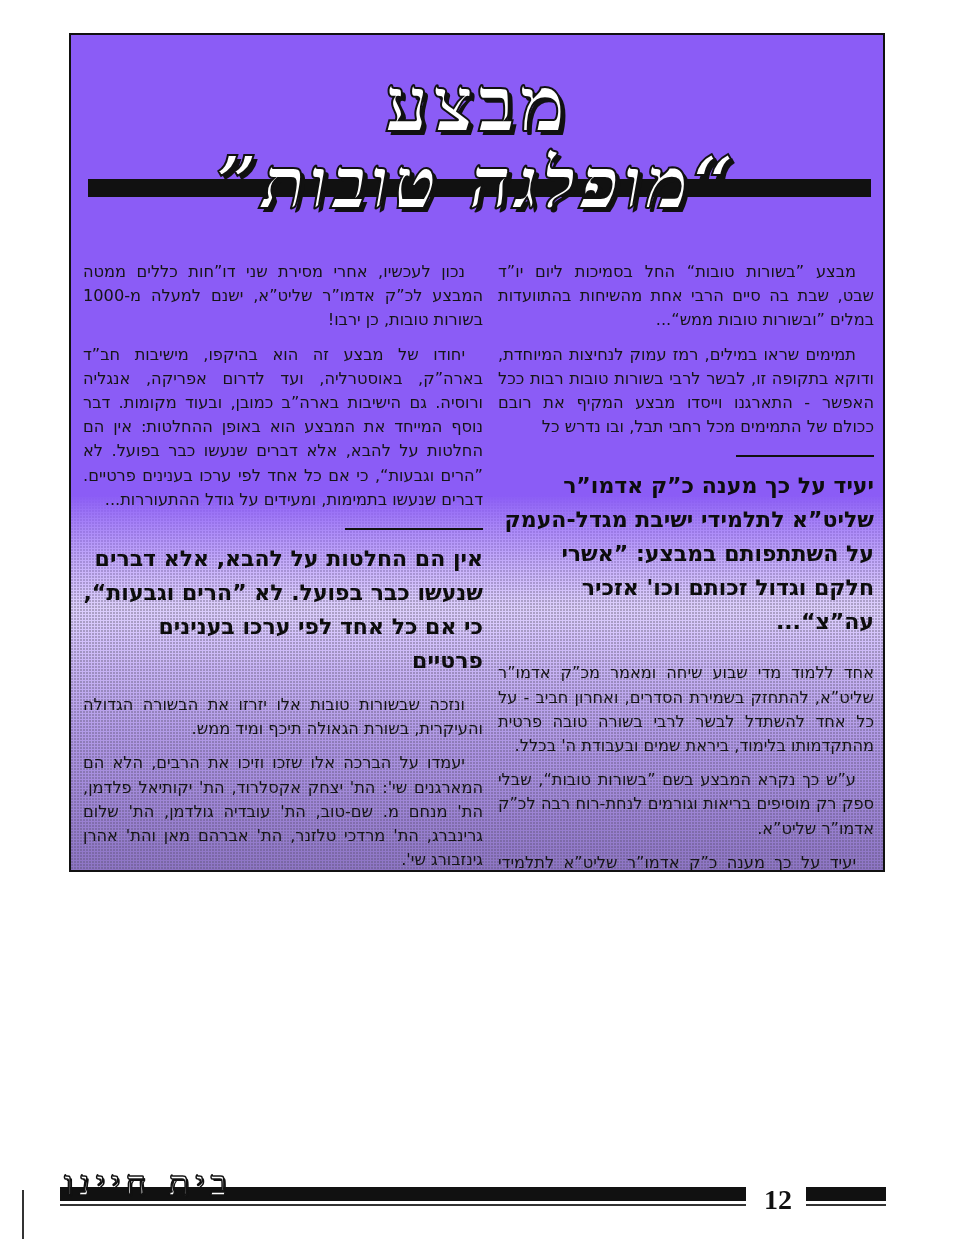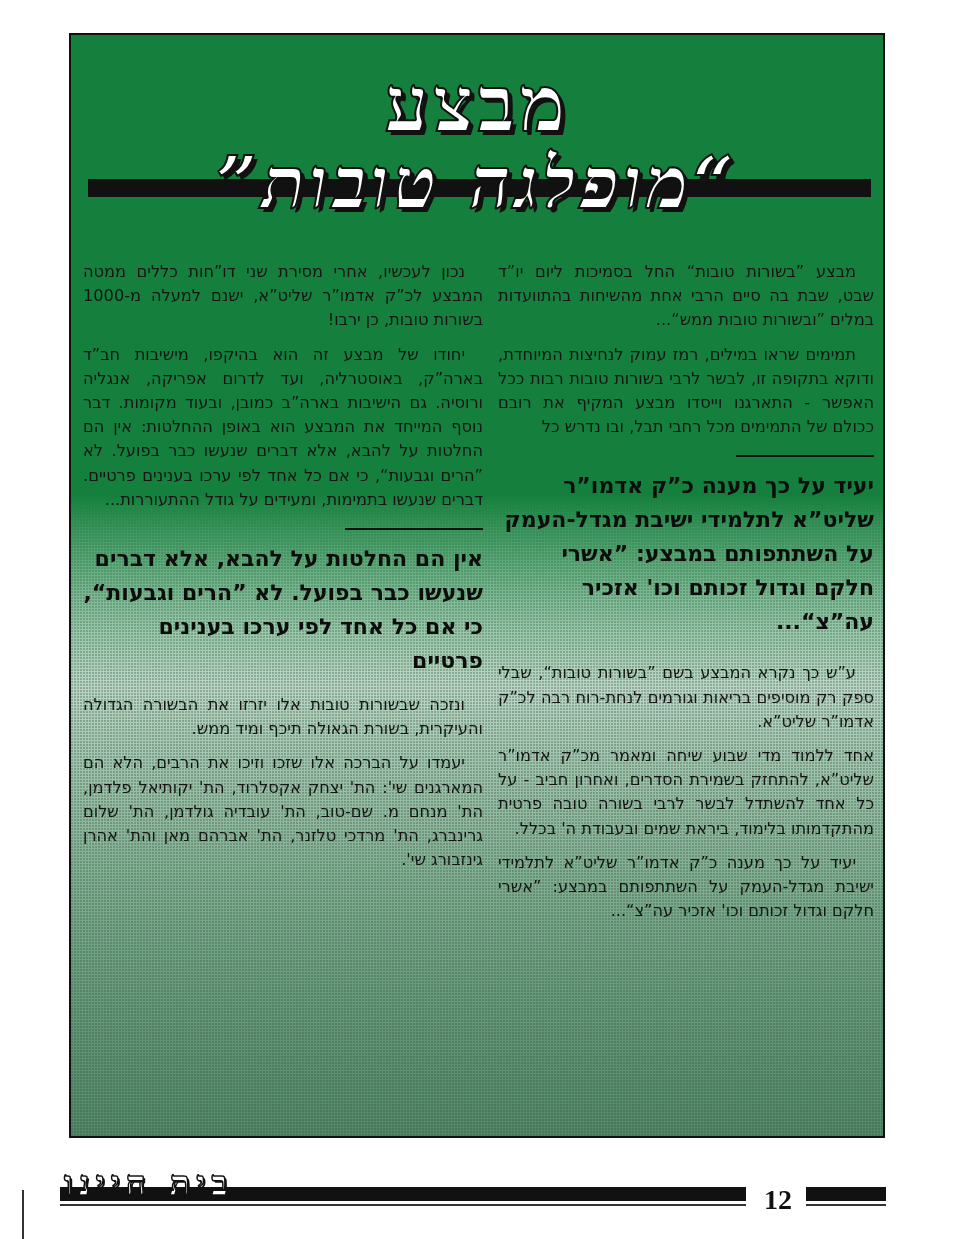--- a/index.html
+++ b/index.html
@@ -3,23 +3,23 @@
 <meta charset="utf-8">
 <style>
   html, body { margin: 0; padding: 0; }
   body {
     width: 958px; height: 1239px; position: relative; overflow: hidden;
     background: #ffffff;
     font-family: "DejaVu Sans", sans-serif;
     color: #111;
   }
   .frame {
-    position: absolute; left: 69px; top: 33px; width: 816px; height: 1105px;
+    position: absolute; left: 69px; top: 33px; width: 816px; height: 839px;
     border: 2px solid #111; box-sizing: border-box;
-    background: #15803d;
+    background: #8b5cf6;
     overflow: hidden;
   }
   
   .frame::before {
     content: ""; position: absolute; left: 0; right: 0; top: 460px; bottom: 0;
     background:
       radial-gradient(circle at 1px 1px, rgba(0,0,0,0.22) 0.8px, transparent 1.1px) 0 0/3px 3px,
       linear-gradient(to bottom, rgba(255,255,255,1) 0%, rgba(255,255,255,0.75) 25%, rgba(255,255,255,0.35) 70%, rgba(255,255,255,0.15) 100%);
     z-index: 0;
     -webkit-mask-image: linear-gradient(to bottom, transparent 0%, #000 30%, #000 100%);
@@ -83,21 +83,21 @@
   
   .footer { position: absolute; left: 0; top: 1140px; width: 958px; height: 99px; }
   .footer-bar {
     position: absolute; left: 60px; top: 47px; width: 686px; height: 14px; background: #111;
   }
   .footer-bar-line {
     position: absolute; left: 60px; top: 64px; width: 686px; height: 2px; background: #333;
   }
   .footer-brand {
     position: absolute; left: 64px; top: 26px;
-    font-family: "DejaVu Serif", serif; font-weight: bold;
+    font-family: "DejaVu Serif", serif; font-weight: normal;
     font-size: 34px; letter-spacing: 6px; line-height: 1;
     color: #fff; -webkit-text-stroke: 1.5px #111; text-shadow: 2px 2px 0 #111;
     direction: rtl;
   }
   .page-number {
     position: absolute; left: 764px; top: 44px;
     font-family: "Liberation Serif", serif; font-weight: bold; font-size: 28px; color: #111;
   }
   .footer-bar-right {
     position: absolute; left: 806px; top: 47px; width: 80px; height: 14px; background: #111;
@@ -117,22 +117,22 @@
   <div class="title-bar"></div>
   <div class="title-main">
     <span>”מופלגה טובות“</span>
   </div>
 
   <div class="col col-right">
     <p class="para">מבצע ”בשורות טובות“ החל בסמיכות ליום יו”ד שבט, שבת בה סיים הרבי אחת מהשיחות בהתוועדות במלים ”ובשורות טובות ממש“...</p>
     <p class="para">תמימים שראו במילים, רמז עמוק לנחיצות המיוחדת, ודוקא בתקופה זו, לבשר לרבי בשורות טובות רבות ככל האפשר - התארגנו וייסדו מבצע המקיף את רובם ככולם של התמימים מכל רחבי תבל, ובו נדרש כל</p>
     <div class="sep"></div>
     <div class="pull">יעיד על כך מענה כ”ק אדמו”ר שליט”א לתלמידי ישיבת מגדל-העמק על השתתפותם במבצע: ”אשרי חלקם וגדול זכותם וכו' אזכיר עה”צ“...</div>
+    <p class="para noindent">אחד ללמוד מדי שבוע שיחה ומאמר מכ”ק אדמו”ר שליט”א, להתחזק בשמירת הסדרים, ואחרון חביב - על כל אחד להשתדל לבשר לרבי בשורה טובה פרטית מהתקדמותו בלימוד, ביראת שמים ובעבודת ה' בכלל.</p>
     <p class="para">ע”ש כך נקרא המבצע בשם ”בשורות טובות“, שבלי ספק רק מוסיפים בריאות וגורמים לנחת-רוח רבה לכ”ק אדמו”ר שליט”א.</p>
-    <p class="para noindent">אחד ללמוד מדי שבוע שיחה ומאמר מכ”ק אדמו”ר שליט”א, להתחזק בשמירת הסדרים, ואחרון חביב - על כל אחד להשתדל לבשר לרבי בשורה טובה פרטית מהתקדמותו בלימוד, ביראת שמים ובעבודת ה' בכלל.</p>
     <p class="para">יעיד על כך מענה כ”ק אדמו”ר שליט”א לתלמידי ישיבת מגדל-העמק על השתתפותם במבצע: ”אשרי חלקם וגדול זכותם וכו' אזכיר עה”צ“...</p>
   </div>
 
   <div class="col col-left">
     <p class="para">נכון לעכשיו, אחרי מסירת שני דו”חות כללים ממטה המבצע לכ”ק אדמו”ר שליט”א, ישנם למעלה מ-1000 בשורות טובות, כן ירבו!</p>
     <p class="para">יחודו של מבצע זה הוא בהיקפו, מישיבות חב”ד בארה”ק, באוסטרליה, ועד לדרום אפריקה, אנגליה ורוסיה. גם הישיבות בארה”ב כמובן, ובעוד מקומות. דבר נוסף המייחד את המבצע הוא באופן ההחלטות: אין הם החלטות על להבא, אלא דברים שנעשו כבר בפועל. לא ”הרים וגבעות“, כי אם כל אחד לפי ערכו בענינים פרטיים. דברים שנעשו בתמימות, ומעידים על גודל ההתעוררות...</p>
     <div class="sep"></div>
     <div class="pull">אין הם החלטות על להבא, אלא דברים שנעשו כבר בפועל. לא ”הרים וגבעות“, כי אם כל אחד לפי ערכו בענינים פרטיים</div>
     <p class="para">ונזכה שבשורות טובות אלו יזרזו את הבשורה הגדולה והעיקרית, בשורת הגאולה תיכף ומיד ממש.</p>
     <p class="para">יעמדו על הברכה אלו שזכו וזיכו את הרבים, הלא הם המארגנים שי': הת' יצחק אקסלרוד, הת' יקותיאל פלדמן, הת' מנחם מ. שם-טוב, הת' עובדיה גולדמן, הת' שלום גרינברג, הת' מרדכי טלזנר, הת' אברהם מאן והת' אהרן גינזבורג שי'.</p>

